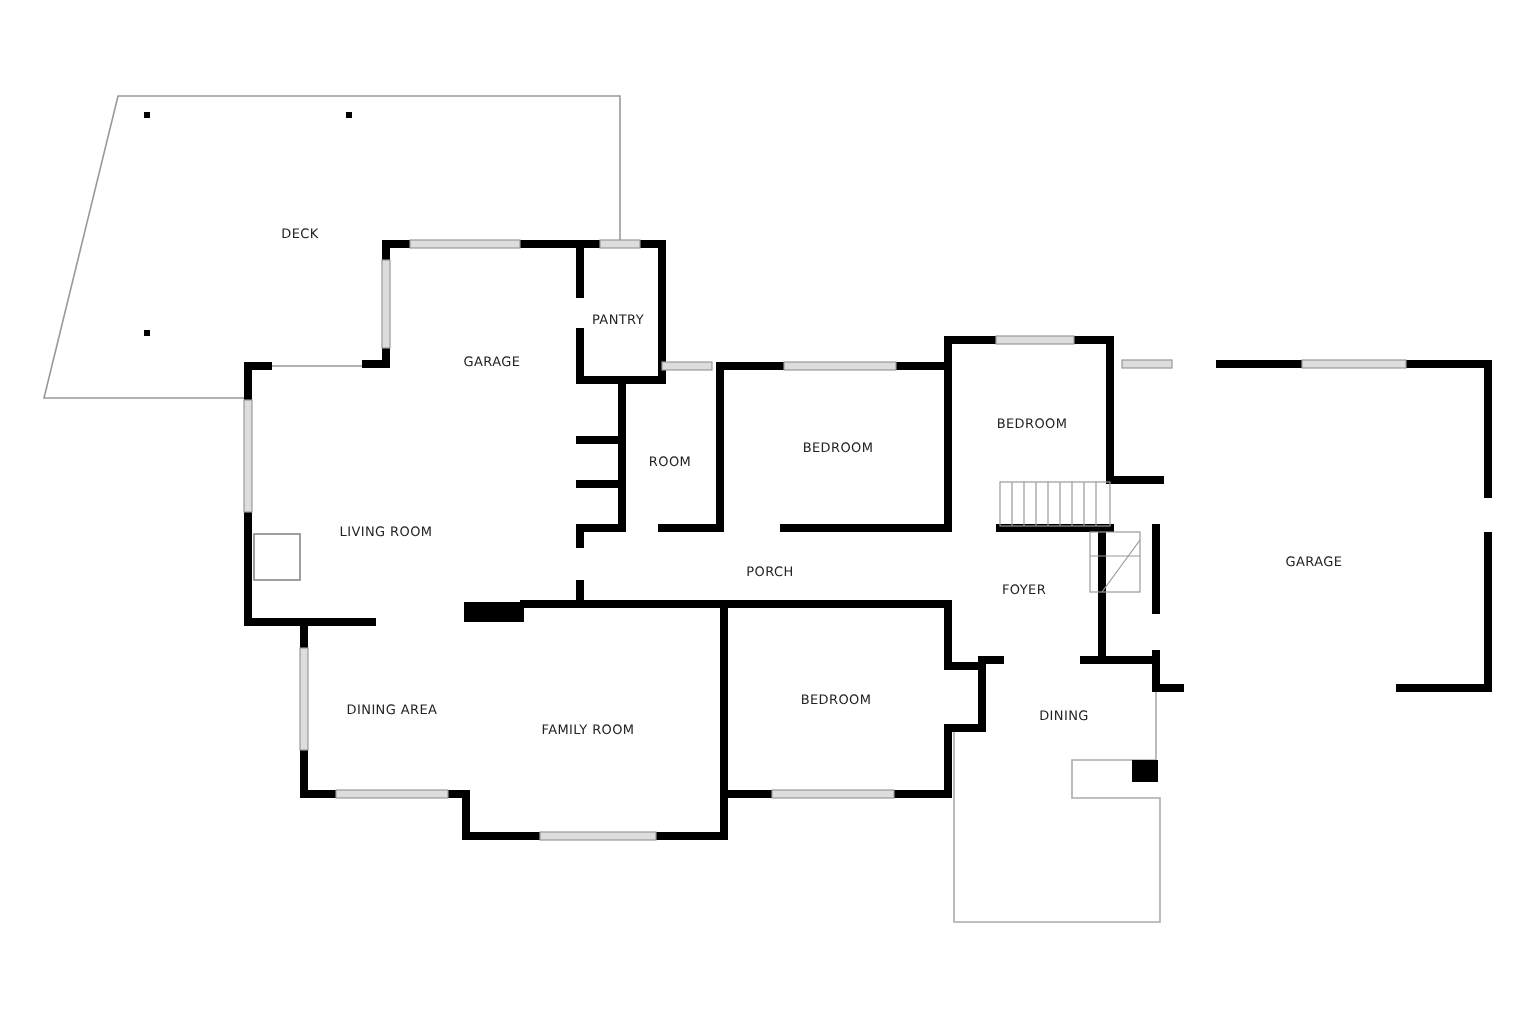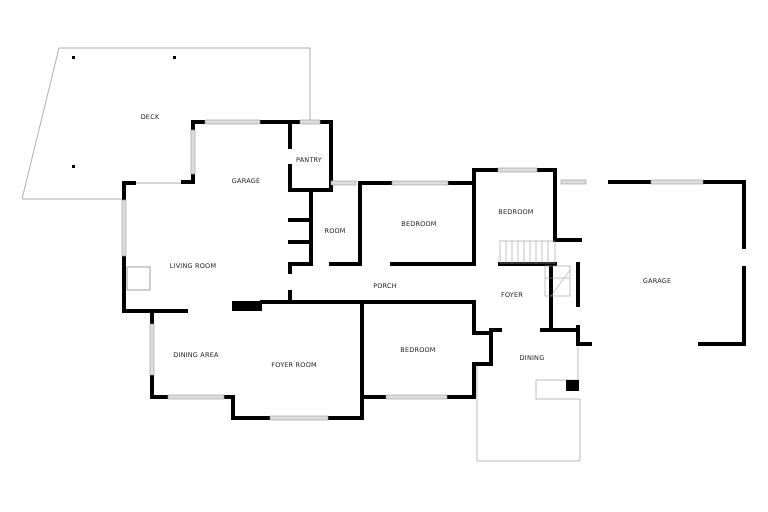--- a/index.html
+++ b/index.html
@@ -138,16 +138,16 @@
   <span class="label" style="left:309px;top:160px">PANTRY</span>
   <span class="label" style="left:246px;top:181px">GARAGE</span>
   <span class="label" style="left:335px;top:231px">ROOM</span>
   <span class="label" style="left:419px;top:224px">BEDROOM</span>
   <span class="label" style="left:516px;top:212px">BEDROOM</span>
   <span class="label" style="left:657px;top:281px">GARAGE</span>
   <span class="label" style="left:193px;top:266px">LIVING ROOM</span>
   <span class="label" style="left:385px;top:286px">PORCH</span>
   <span class="label" style="left:512px;top:295px">FOYER</span>
   <span class="label" style="left:196px;top:355px">DINING AREA</span>
-  <span class="label" style="left:294px;top:365px">FOYER ROOM</span>
+  <span class="label" style="left:294px;top:365px">FAMILY ROOM</span>
   <span class="label" style="left:418px;top:350px">BEDROOM</span>
   <span class="label" style="left:532px;top:358px">DINING</span>
 </div>
 
 </body></html>

